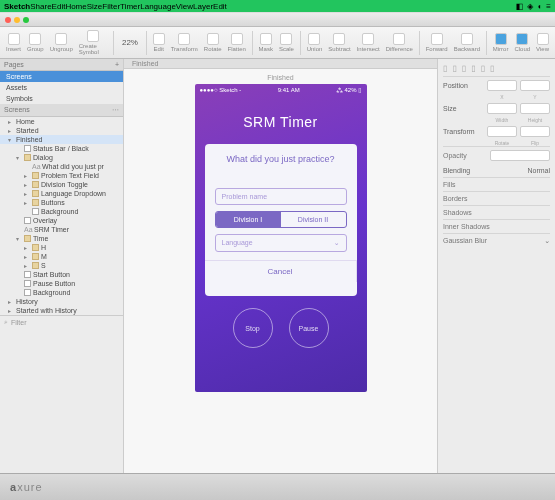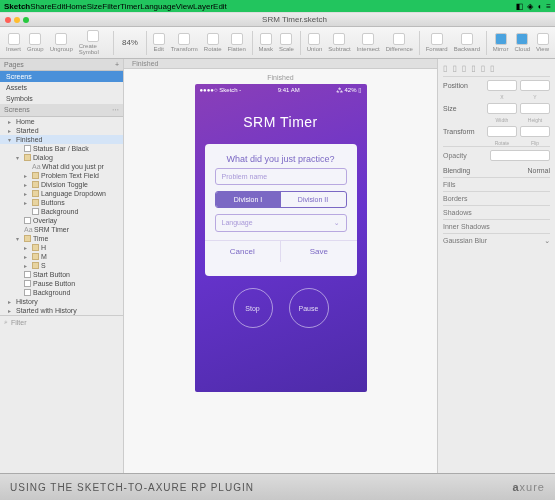--- a/index.html
+++ b/index.html
@@ -31,21 +31,21 @@
 .ico.t{background:none;border:none;color:#999;font-size:7px;width:8px}
 .layers .row.sel{background:#d4e4f7}
 .filter{position:relative;bottom:0;border-top:1px solid #ccc;padding:2px 4px;display:flex;align-items:center;gap:3px;font-size:7px;color:#999}
 .canvas{flex:1;background:#f7f7f7;display:flex;flex-direction:column;align-items:center;position:relative;overflow:hidden}
 .tab{align-self:stretch;background:#e0e0e0;font-size:7px;color:#888;padding:1px 8px;border-bottom:1px solid #ccc}
 .artlabel{font-size:7px;color:#999;padding:3px 0;align-self:center;margin-top:2px}
 .phone{width:172px;height:308px;background:linear-gradient(160deg,#8a3fb8 0%,#6633cc 50%,#4d2ba8 100%);border-radius:2px;position:relative;color:#fff;overflow:hidden}
 .statusbar{display:flex;justify-content:space-between;align-items:center;font-size:6px;padding:2px 5px}
 .appname{text-align:center;font-size:14px;font-weight:300;margin-top:18px;letter-spacing:0.5px}
 .dialog{background:#f4f4fa;margin:14px 10px 0;border-radius:4px;padding:10px 10px 6px;color:#7b68c4}
-.dialog h3{font-size:9px;font-weight:400;text-align:center;margin-bottom:4px}
+.dialog h3{font-size:9px;font-weight:400;text-align:center;margin-bottom:24px}
 .field{border:1px solid #b8a8e0;border-radius:3px;padding:4px 6px;font-size:7px;color:#a898d8;margin-bottom:6px}
 .toggle{display:flex;border:1px solid #7b68c4;border-radius:3px;overflow:hidden;margin-bottom:6px}
 .toggle div{flex:1;text-align:center;padding:4px;font-size:7px}
 .toggle .active{background:#7b68c4;color:#fff}
 .toggle .inactive{color:#7b68c4}
 .dropdown{border:1px solid #b8a8e0;border-radius:3px;padding:4px 6px;font-size:7px;color:#a898d8;display:flex;justify-content:space-between;margin-bottom:6px}
 .dlgbtns{display:flex;border-top:1px solid #e0daf0;margin:8px -10px}
 .dlgbtns div{flex:1;text-align:center;padding:6px;font-size:8px;color:#7b68c4}
 .dlgbtns div:first-child{border-right:1px solid #e0daf0}
 .circles{display:flex;justify-content:center;gap:16px;margin-top:12px}
@@ -85,42 +85,41 @@
       <span>≡</span>
     </div>
 </div>
 
 <div class="titlebar">
   <div class="traffic">
     <div class="dot r"></div>
     <div class="dot y"></div>
     <div class="dot g"></div>
   </div>
-  <div class="title">SRM Timer.sketch</div>
 </div>
 
 <div class="toolbar">
   <div class="tbitem">
       <div class="tbicon"></div>
       <span>Insert</span>
     </div>
   <div class="tbitem">
       <div class="tbicon"></div>
       <span>Group</span>
     </div>
   <div class="tbitem">
       <div class="tbicon"></div>
       <span>Ungroup</span>
     </div>
   <div class="tbitem">
       <div class="tbicon"></div>
       <span>Create Symbol</span>
     </div>
   <div class="tbsep"></div>
-  <div class="zoom">84%</div>
+  <div class="zoom">22%</div>
   <div class="tbsep"></div>
   <div class="tbitem">
       <div class="tbicon"></div>
       <span>Edit</span>
     </div>
   <div class="tbitem">
       <div class="tbicon"></div>
       <span>Transform</span>
     </div>
   <div class="tbitem">
@@ -345,21 +344,20 @@
         <div class="toggle">
           <div class="active">Division I</div>
           <div class="inactive">Division II</div>
         </div>
         <div class="dropdown">
           <span>Language</span>
           <span>⌄</span>
         </div>
         <div class="dlgbtns">
           <div>Cancel</div>
-          <div>Save</div>
         </div>
       </div>
       <div class="circles">
         <div class="circle">Stop</div>
         <div class="circle">Pause</div>
       </div>
     </div>
   </div>
 
   <div class="inspector">
@@ -414,15 +412,14 @@
       </div>
     <div class="sect">Fills</div>
     <div class="sect">Borders</div>
     <div class="sect">Shadows</div>
     <div class="sect">Inner Shadows</div>
     <div class="sect"><span>Gaussian Blur</span> <span style="float:right">⌄</span></div>
   </div>
 </div>
 
 <div class="caption">
-  <span>USING THE SKETCH-TO-AXURE RP PLUGIN</span>
   <span class="axlogo"><b>a</b><span>xure</span></span>
 </div>
 
 </body></html>

